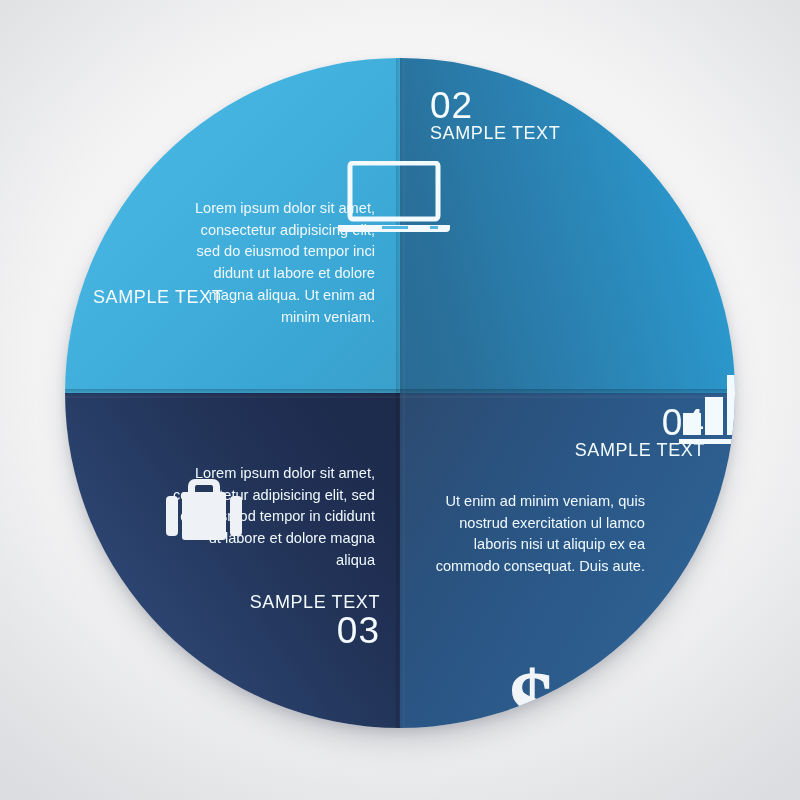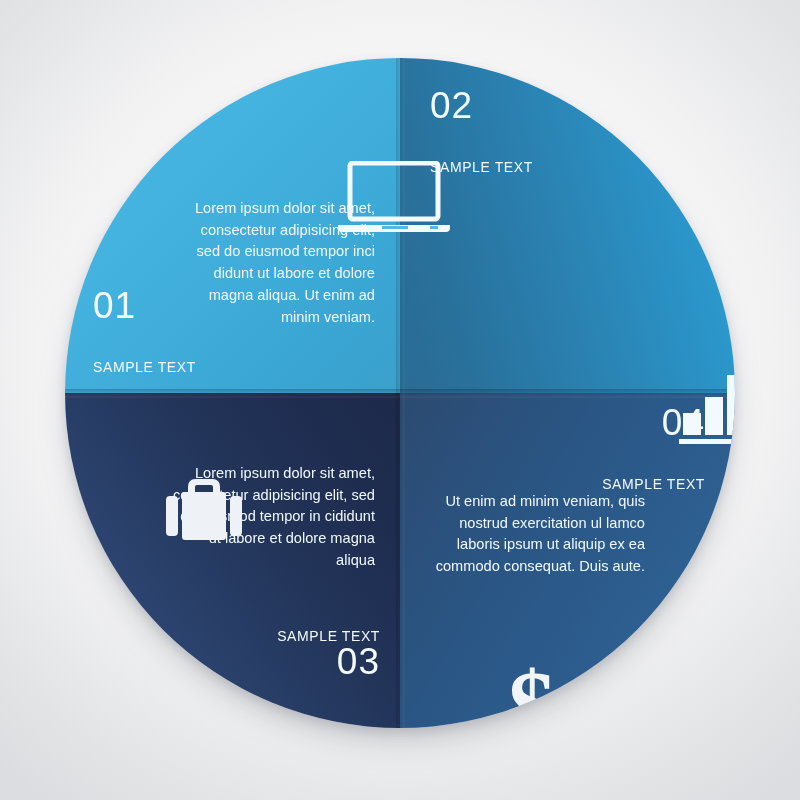--- a/index.html
+++ b/index.html
@@ -99,27 +99,26 @@
   }
 
   .heading-num {
     font-size: 37px;
     font-weight: 400;
     line-height: 0.98;
     letter-spacing: 1px;
     color: #f4fbfe;
   }
   .heading-label {
-    font-size: 14px;
+    font-size: 18px;
     font-weight: 400;
     letter-spacing: 0.6px;
     line-height: 1.1;
     color: #f4fbfe;
     white-space: nowrap;
-    margin-top: 36px;
   }
   .body-text {
     font-size: 14.6px;
     line-height: 1.49;
     font-weight: 400;
     color: #f0f9fd;
   }
 
   
   #q1-head {
@@ -202,21 +201,20 @@
 
 <div id="canvas">
 
   <div id="circle-wrap">
 
     <div class="quad" id="quad-1">
       <div class="q-content" id="q1-body">
         <div class="body-text">Lorem ipsum dolor sit amet, consectetur adipisicing elit, sed do eiusmod tempor inci didunt ut labore et dolore magna aliqua. Ut enim ad minim veniam.</div>
       </div>
       <div class="q-content" id="q1-head">
-        <div class="heading-num">01</div>
         <div class="heading-label">SAMPLE TEXT</div>
       </div>
     </div>
 
     <div class="quad" id="quad-2">
       <div class="q-content" id="q2-head">
         <div class="heading-num">02</div>
         <div class="heading-label">SAMPLE TEXT</div>
       </div>
     </div>
@@ -230,21 +228,21 @@
         <div class="heading-num">03</div>
       </div>
     </div>
 
     <div class="quad" id="quad-4">
       <div class="q-content" id="q4-head">
         <div class="heading-num">04</div>
         <div class="heading-label">SAMPLE TEXT</div>
       </div>
       <div class="q-content" id="q4-body">
-        <div class="body-text">Ut enim ad minim veniam, quis nostrud exercitation ul lamco laboris ipsum ut aliquip ex ea commodo consequat. Duis aute.</div>
+        <div class="body-text">Ut enim ad minim veniam, quis nostrud exercitation ul lamco laboris nisi ut aliquip ex ea commodo consequat. Duis aute.</div>
       </div>
     </div>
 
     <div class="seam" id="seam-v"></div>
     <div class="seam" id="seam-h"></div>
 
     <div class="icon" id="icon-laptop">
       <svg width="112" height="72" viewBox="0 0 112 72" aria-hidden="true">
         <rect x="12" y="2" width="88" height="56" rx="3" ry="3" fill="none" stroke="#f2fafe" stroke-width="5"></rect>
         <path d="M0 64 h112 v3 a4 4 0 0 1 -4 4 H4 a4 4 0 0 1 -4 -4 Z" fill="#f2fafe"></path>

